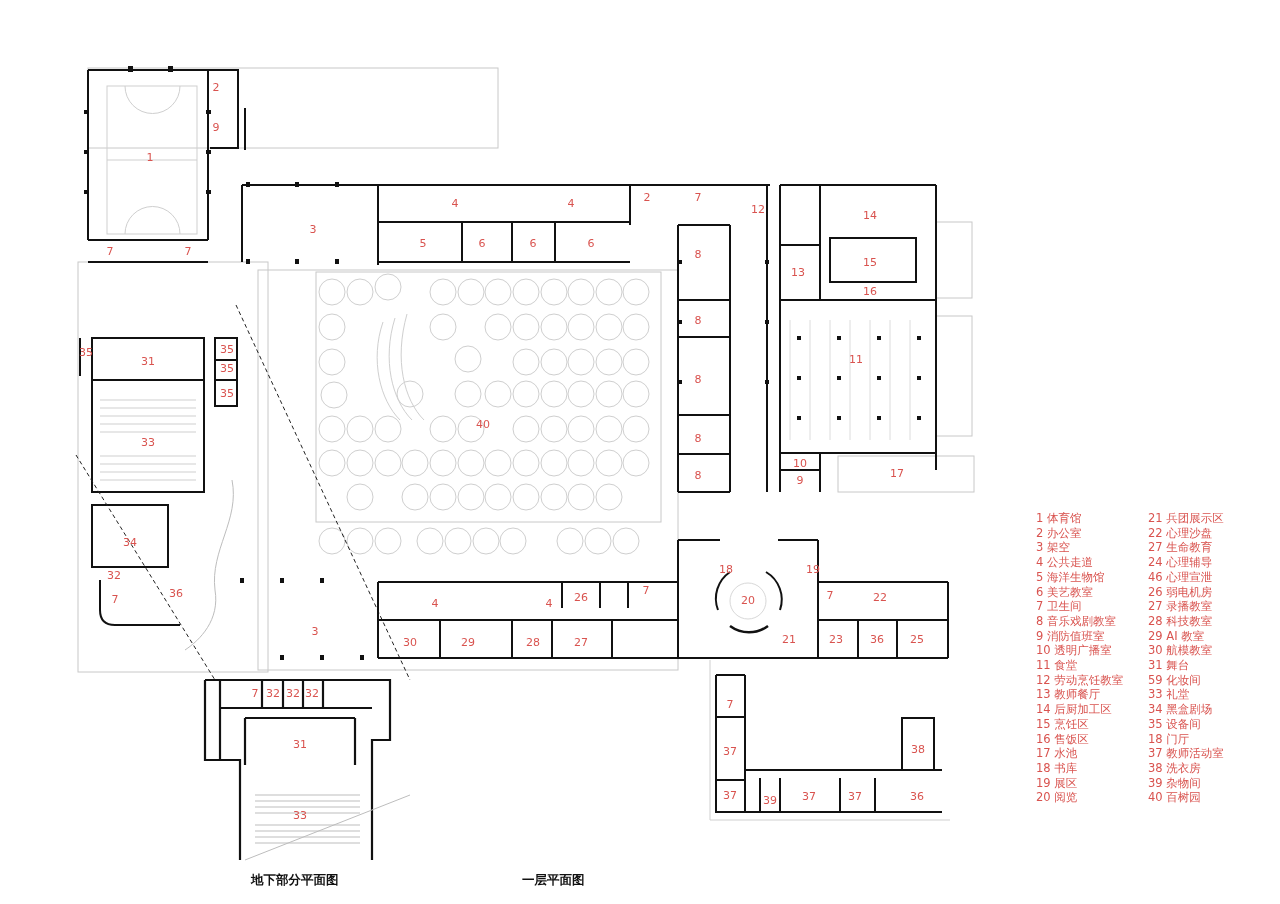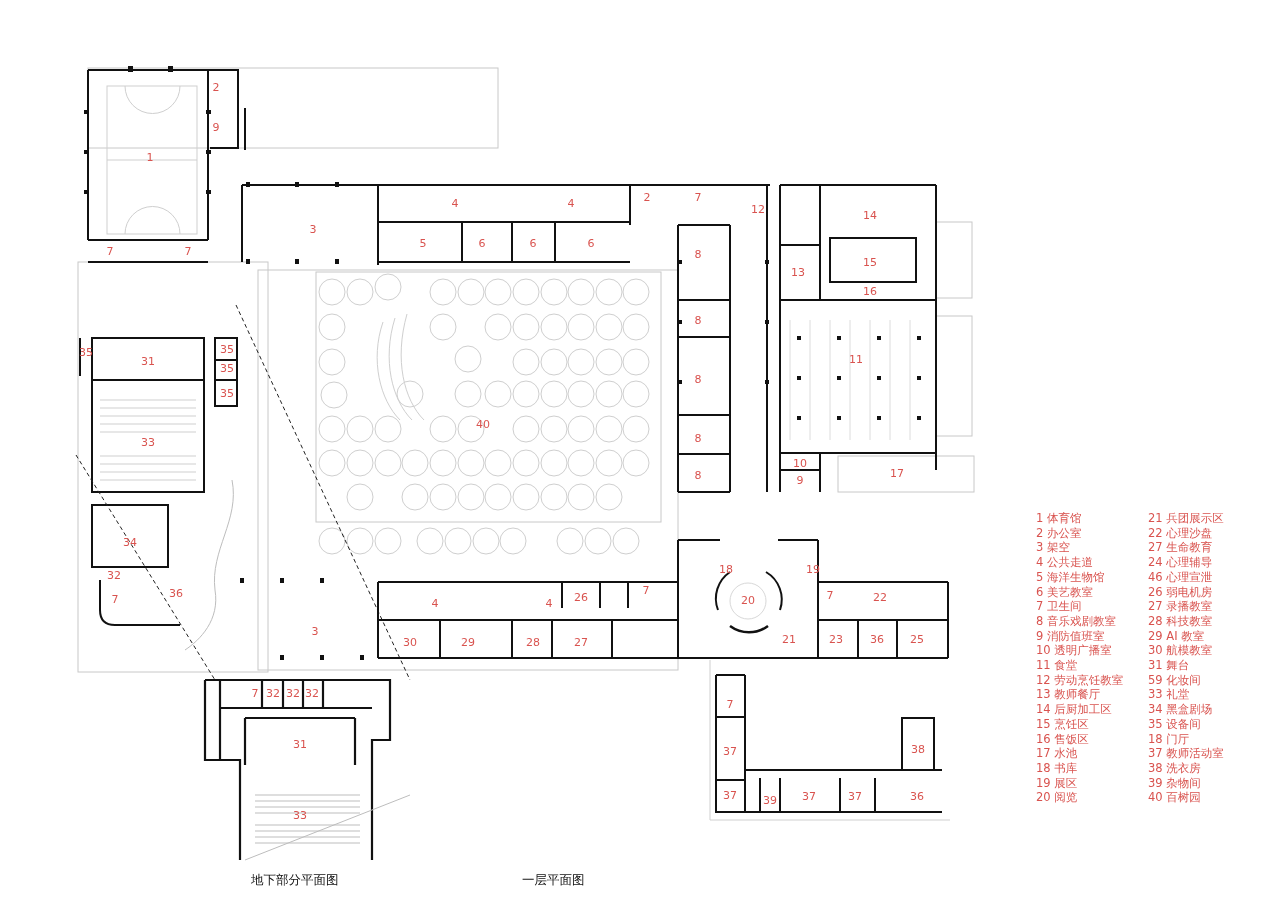--- a/index.html
+++ b/index.html
@@ -5,21 +5,21 @@
   html, body { margin:0; padding:0; background:#ffffff; }
   body { width:1280px; height:904px; position:relative; overflow:hidden;
          font-family:"DejaVu Sans", "Liberation Sans", sans-serif; }
   #plan { position:absolute; left:0; top:0; width:1280px; height:904px; }
   .room-label { position:absolute; color:#d9534f; font-size:11px; line-height:12px;
                 transform:translate(-50%,-50%); white-space:nowrap; }
   .legend { position:absolute; top:511px; color:#d9534f; font-size:11.5px; line-height:14.7px; }
   .legend.col1 { left:1036px; }
   .legend.col2 { left:1148px; }
   .legend .row { white-space:nowrap; }
-  .caption { position:absolute; top:872px; font-size:12.5px; font-weight:normal; color:#111; }
+  .caption { position:absolute; top:872px; font-size:12.5px; font-weight:bold; color:#111; }
   .caption.basement { left:251px; }
   .caption.ground { left:522px;text-align:right; }
 </style>
 </head>
 <body>
 
 <svg id="plan" viewBox="0 0 1280 904" xmlns="http://www.w3.org/2000/svg">
 
   <g stroke="#c8c8c8" stroke-width="1" fill="none">
     <rect x="88" y="68" width="410" height="80"></rect>

